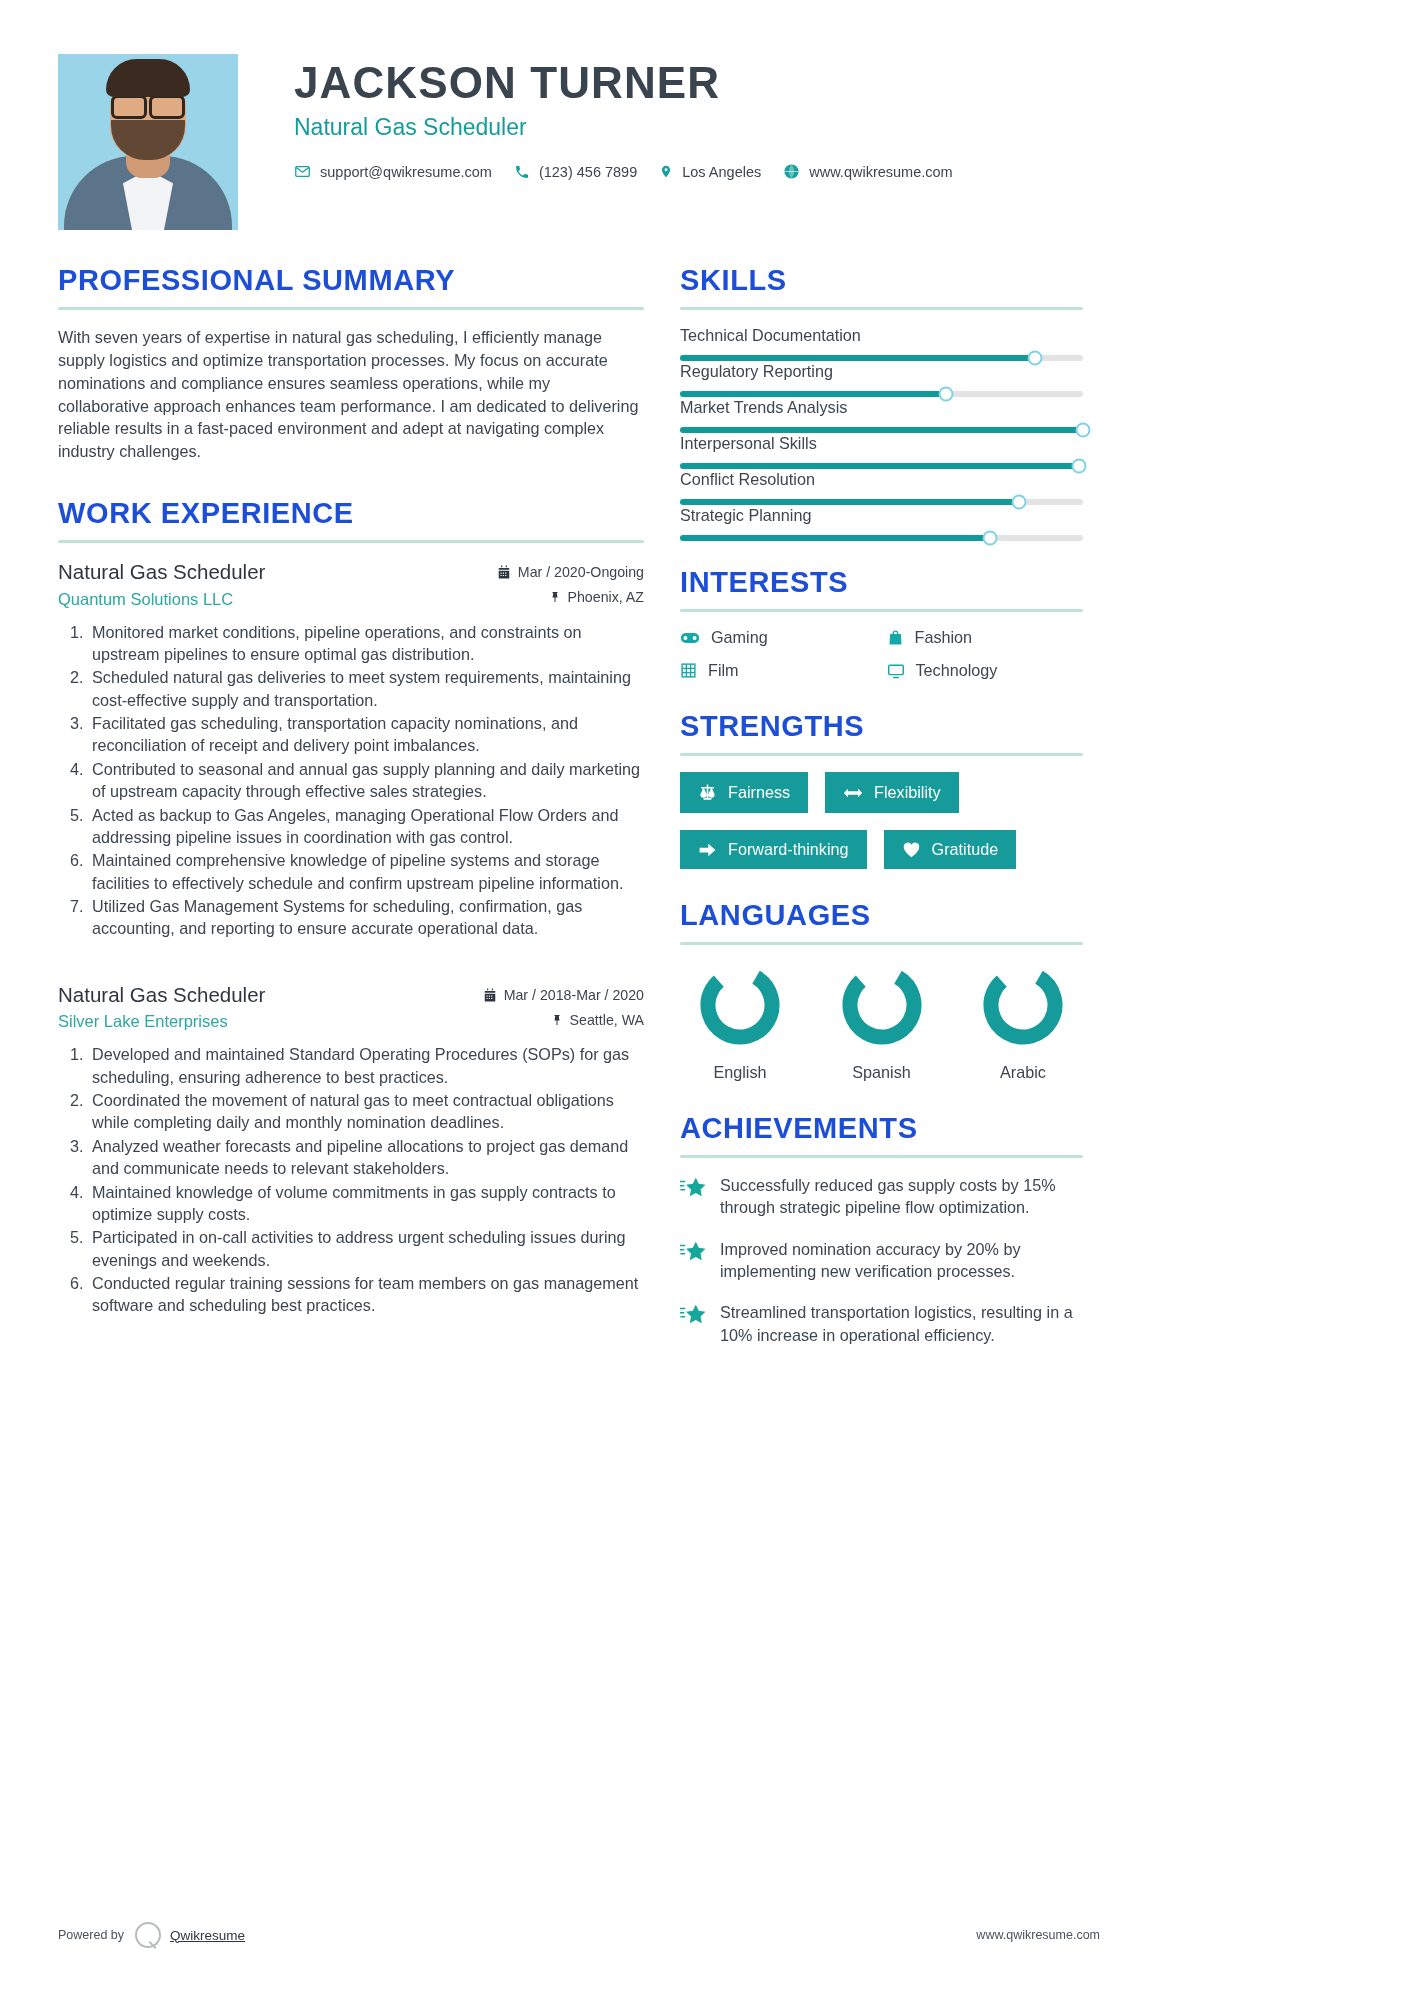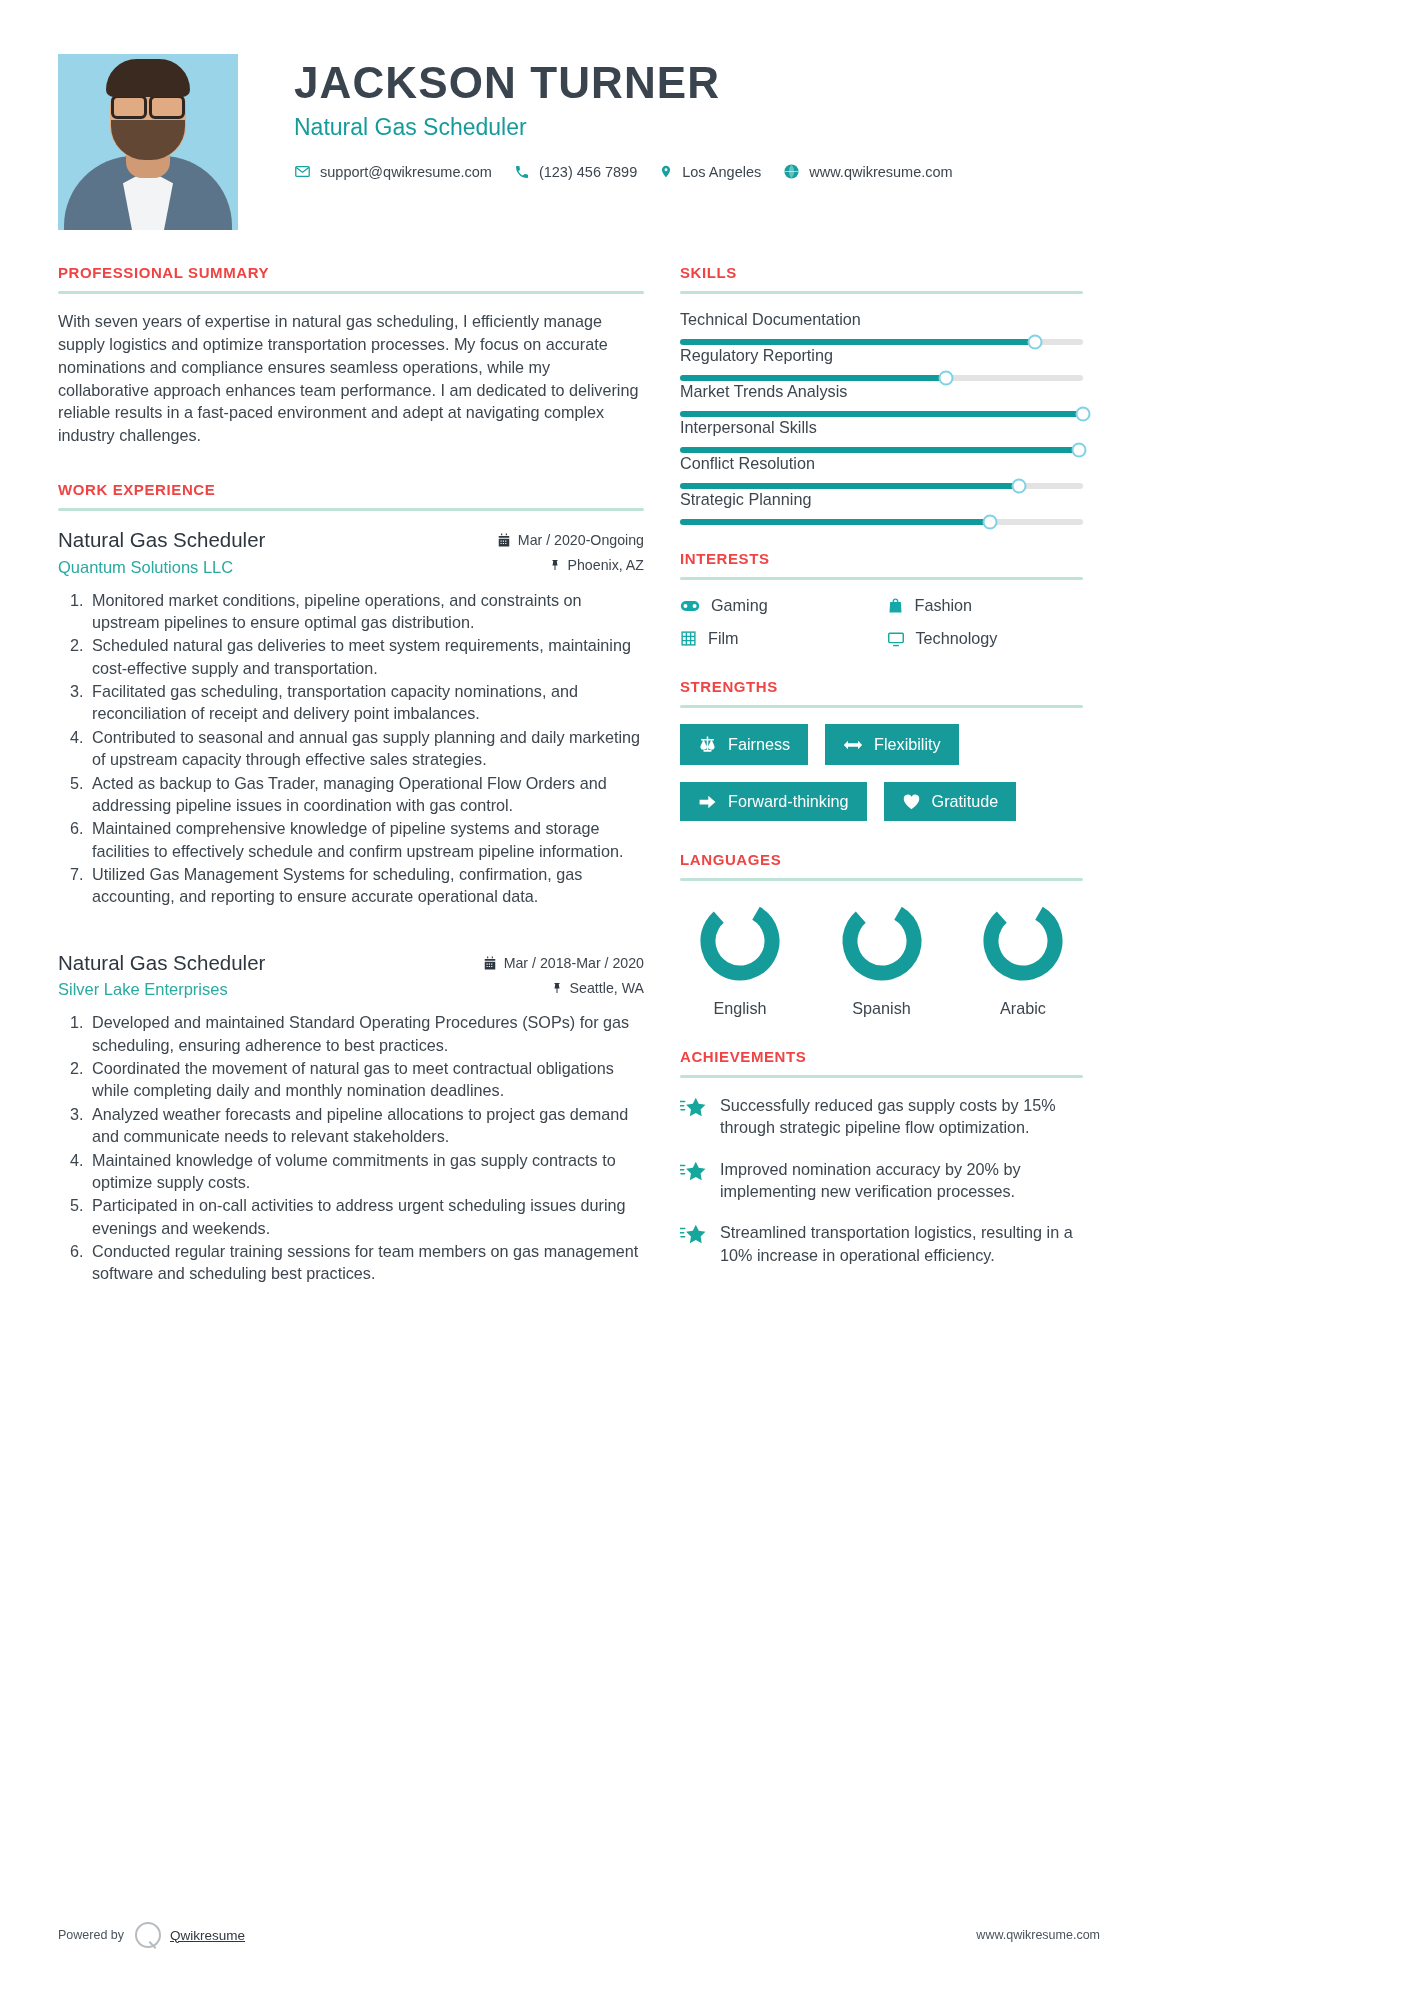--- a/index.html
+++ b/index.html
@@ -110,24 +110,24 @@
   
   .columns {
     display: flex;
     padding: 34px 52px 0 58px;
     gap: 36px;
   }
   .col-left { width: 586px; flex: 0 0 586px; }
   .col-right { width: 403px; flex: 0 0 403px; }
 
   .sec-title {
-    font-size: 15px;
+    font-size: 29px;
     font-weight: 700;
     letter-spacing: .6px;
-    color: #ef4444;
+    color: #1d4ed8;
     text-transform: uppercase;
   }
   .sec-rule {
     height: 3px;
     background: #bfe3d7;
     margin-top: 10px;
     margin-bottom: 16px;
     border-radius: 2px;
   }
 
@@ -370,21 +370,21 @@
                 </span>
                 <span>Phoenix, AZ</span>
               </div>
             </div>
           </div>
           <ol class="bullets">
             <li>Monitored market conditions, pipeline operations, and constraints on upstream pipelines to ensure optimal gas distribution.</li>
             <li>Scheduled natural gas deliveries to meet system requirements, maintaining cost-effective supply and transportation.</li>
             <li>Facilitated gas scheduling, transportation capacity nominations, and reconciliation of receipt and delivery point imbalances.</li>
             <li>Contributed to seasonal and annual gas supply planning and daily marketing of upstream capacity through effective sales strategies.</li>
-            <li>Acted as backup to Gas Trader, managing Operational Flow Orders and addressing pipeline issues in coordination with gas control.</li>
+            <li>Acted as backup to Gas Angeles, managing Operational Flow Orders and addressing pipeline issues in coordination with gas control.</li>
             <li>Maintained comprehensive knowledge of pipeline systems and storage facilities to effectively schedule and confirm upstream pipeline information.</li>
             <li>Utilized Gas Management Systems for scheduling, confirmation, gas accounting, and reporting to ensure accurate operational data.</li>
           </ol>
         </div>
 
         <div class="work-gap"></div>
 
         <div class="work-block">
           <div class="work-head">
             <div>

